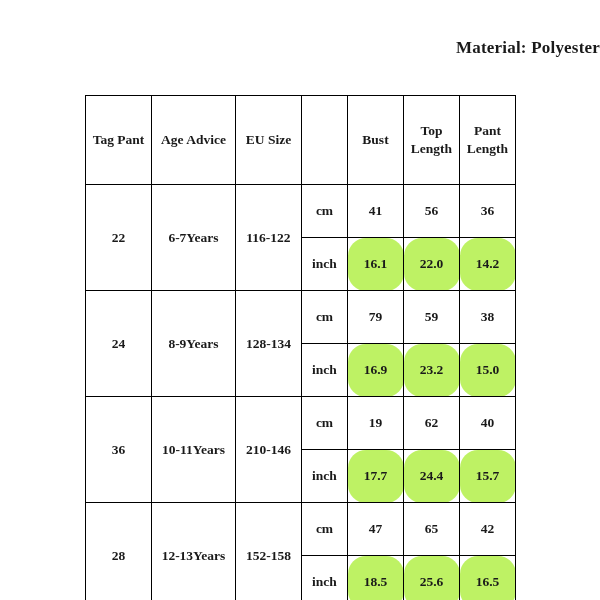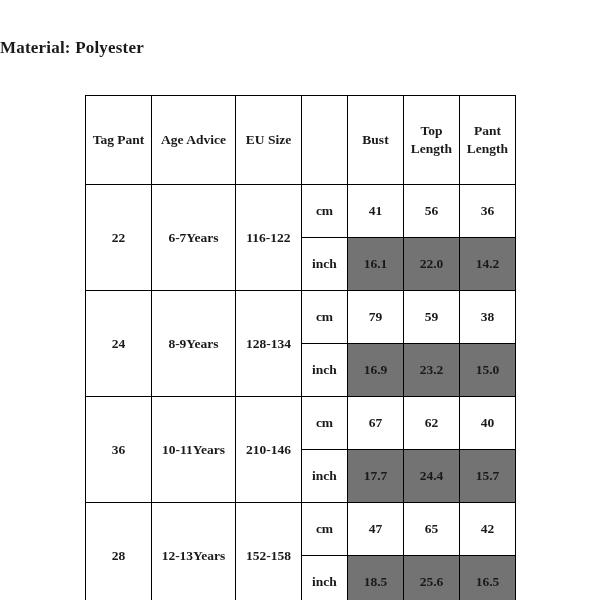--- a/index.html
+++ b/index.html
@@ -18,21 +18,21 @@
     position: relative;
     width: 600px;
     height: 600px;
     box-sizing: border-box;
   }
   .title {
     position: absolute;
     top: 38px;
     left: 0;
     width: 600px;
-    text-align: left;
+    text-align: right;
     font-size: 17px;
     font-weight: bold;
     letter-spacing: 0.2px;
   }
   .table-wrap {
     position: absolute;
     top: 95px;
     left: 85px;
     width: 430px;
   }
@@ -61,21 +61,22 @@
 
   thead th {
     height: 88px;
     font-size: 13.5px;
   }
   thead th.blank { border-top: 1px solid #000; }
   tbody td {
     height: 52px;
   }
   td.shaded {
-    background: #737373;
+    background: #bef264;
+    border-radius: 18px;
   }
   .hdr-two {
     display: block;
     line-height: 1.3;
   }
 </style>
 </head>
 <body>
 
 <div class="page">
@@ -142,21 +143,21 @@
           <td class="shaded">16.9</td>
           <td class="shaded">23.2</td>
           <td class="shaded">15.0</td>
         </tr>
 
         <tr>
           <td rowspan="2">36</td>
           <td rowspan="2">10-11Years</td>
           <td rowspan="2">210-146</td>
           <td>cm</td>
-          <td>67</td>
+          <td>19</td>
           <td>62</td>
           <td>40</td>
         </tr>
         <tr>
           <td>inch</td>
           <td class="shaded">17.7</td>
           <td class="shaded">24.4</td>
           <td class="shaded">15.7</td>
         </tr>
 

